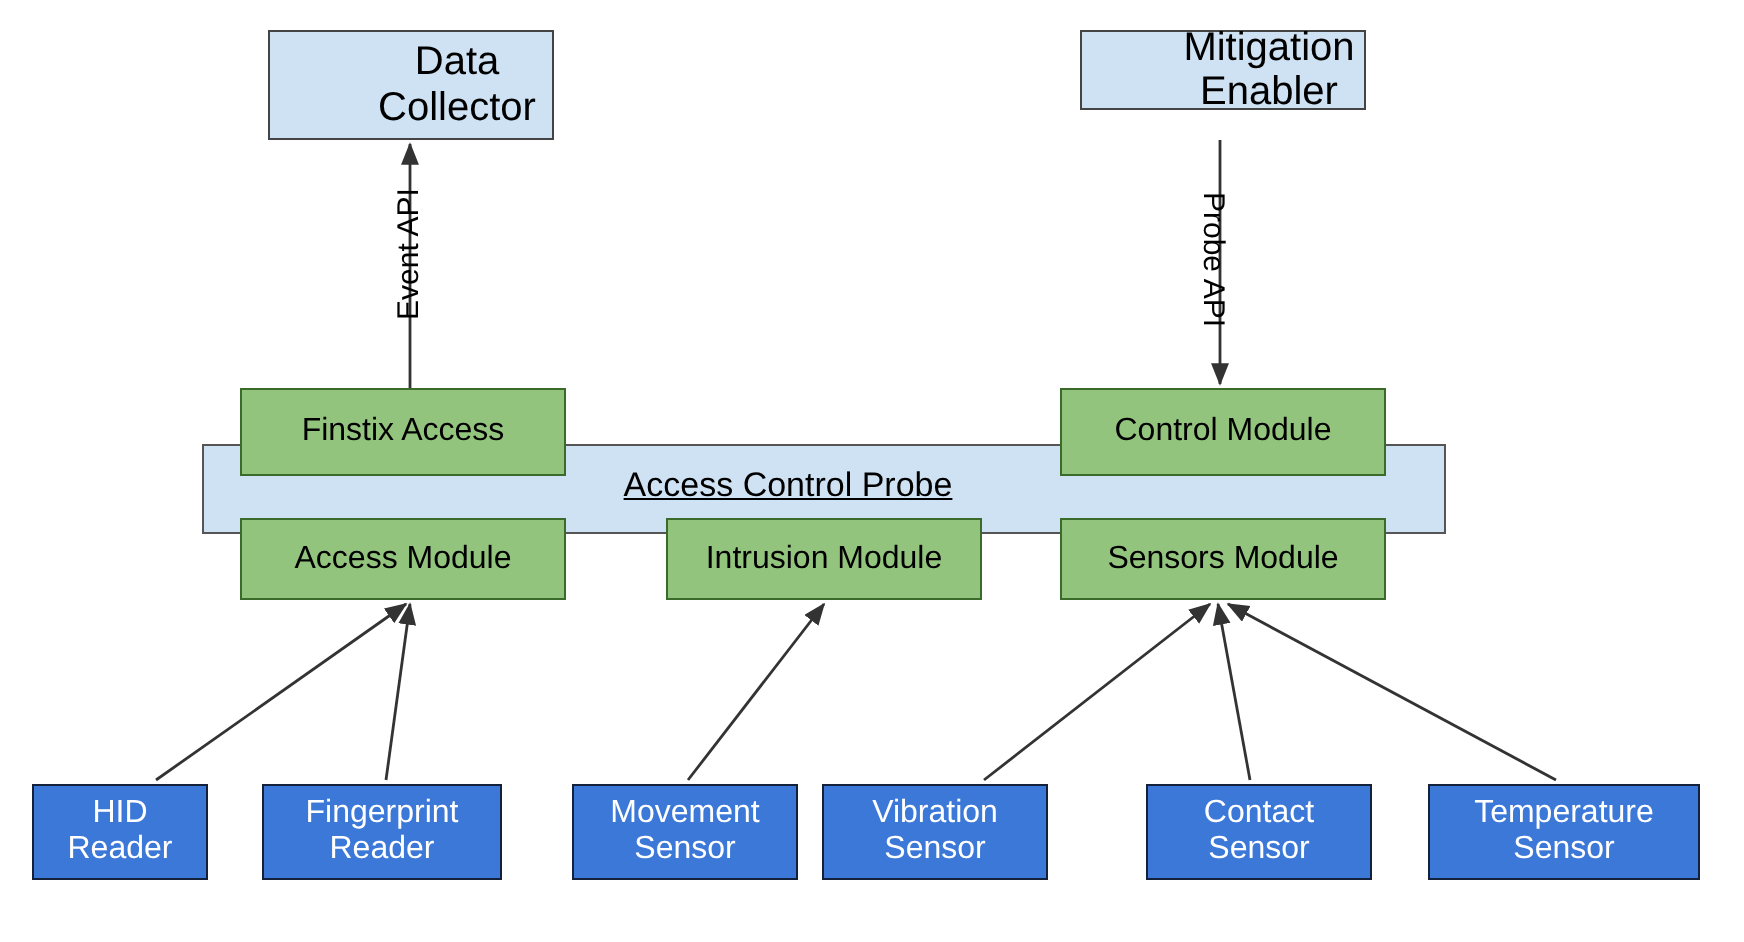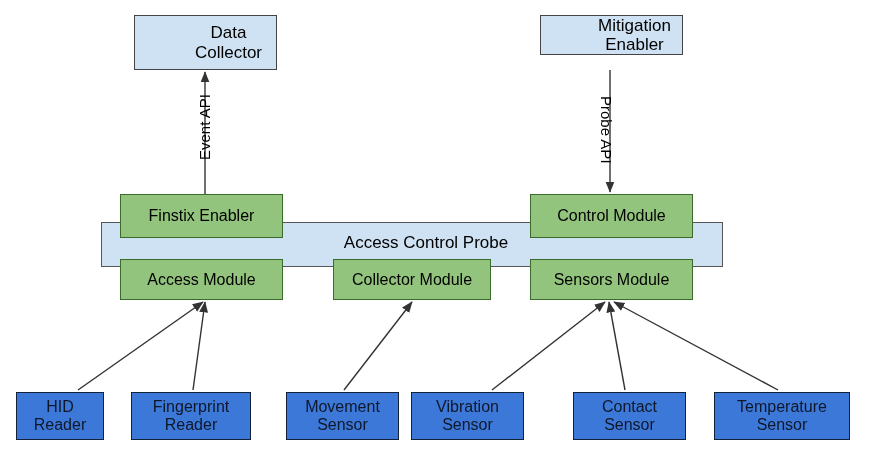--- a/index.html
+++ b/index.html
@@ -30,33 +30,33 @@
     align-items: center;
     justify-content: center;
     text-align: center;
     line-height: 1.12;
     color: #000000;
     z-index: 3;
   }
   .node-ext {
     background: #cfe2f3;
     border: 1px solid #444444;
-    font-size: 17px;
+    font-size: 20px;
     padding-left: 46px;
   }
   .node-mod {
     background: #93c47d;
     border: 1px solid #3b6b2b;
     font-size: 16px;
   }
   .node-sensor {
     background: #3c78d8;
     border: 1px solid #13213b;
     font-size: 16px;
-    color: #0f172a;
+    color: #ffffff;
   }
   .probe-band {
     position: absolute;
     background: #cfe2f3;
     border: 1px solid #555555;
     box-sizing: border-box;
     z-index: 1;
   }
   .probe-label {
     position: absolute;
@@ -92,42 +92,42 @@
         <line x1="78" y1="390" x2="203" y2="302" marker-end="url(#arrowhead)"></line>
         <line x1="193" y1="390" x2="205" y2="302" marker-end="url(#arrowhead)"></line>
         <line x1="344" y1="390" x2="412" y2="302" marker-end="url(#arrowhead)"></line>
         <line x1="492" y1="390" x2="605" y2="302" marker-end="url(#arrowhead)"></line>
         <line x1="625" y1="390" x2="609" y2="302" marker-end="url(#arrowhead)"></line>
         <line x1="778" y1="390" x2="614" y2="302" marker-end="url(#arrowhead)"></line>
       </g>
   </svg>
 
   <div class="probe-band" style="left: 101px; top: 222px; width: 622px; height: 45px; background: rgb(207, 226, 243);"></div>
-  <div class="probe-label" style="left: 426px; top: 243px; transform: translate(-50%, -50%);">Access Control Probe</div>
+  <div class="probe-label" style="left: 394px; top: 243px; transform: translate(-50%, -50%); text-decoration: underline;">Access Control Probe</div>
 
   <div id="external-layer">
       <div class="node node-ext" style="left: 134px; top: 15px; width: 143px; height: 55px;">
         <span>Data Collector</span>
       </div>
       <div class="node node-ext" style="left: 540px; top: 15px; width: 143px; height: 40px;">
         <span>Mitigation<br>Enabler</span>
       </div>
     </div>
   <div id="module-layer">
       <div class="node node-mod" style="left: 120px; top: 194px; width: 163px; height: 44px;">
-        <span>Finstix Enabler</span>
+        <span>Finstix Access</span>
       </div>
       <div class="node node-mod" style="left: 530px; top: 194px; width: 163px; height: 44px;">
         <span>Control Module</span>
       </div>
       <div class="node node-mod" style="left: 120px; top: 259px; width: 163px; height: 41px;">
         <span>Access Module</span>
       </div>
       <div class="node node-mod" style="left: 333px; top: 259px; width: 158px; height: 41px;">
-        <span>Collector Module</span>
+        <span>Intrusion Module</span>
       </div>
       <div class="node node-mod" style="left: 530px; top: 259px; width: 163px; height: 41px;">
         <span>Sensors Module</span>
       </div>
     </div>
   <div id="sensor-layer">
       <div class="node node-sensor" style="left: 16px; top: 392px; width: 88px; height: 48px;">
         <span>HID<br>Reader</span>
       </div>
       <div class="node node-sensor" style="left: 131px; top: 392px; width: 120px; height: 48px;">

